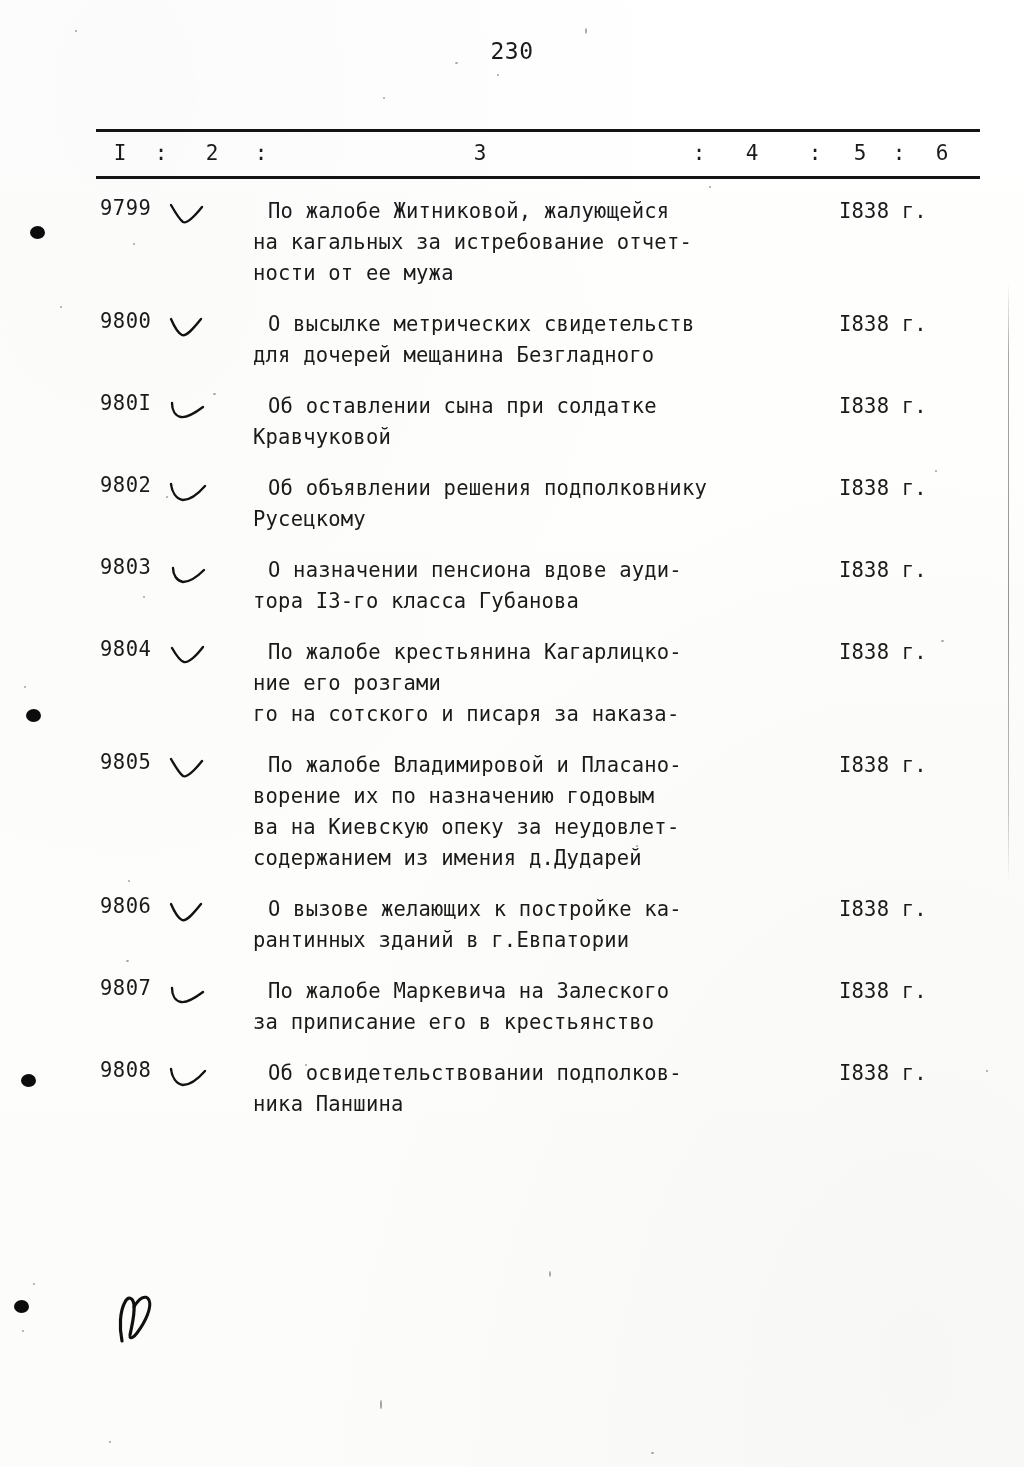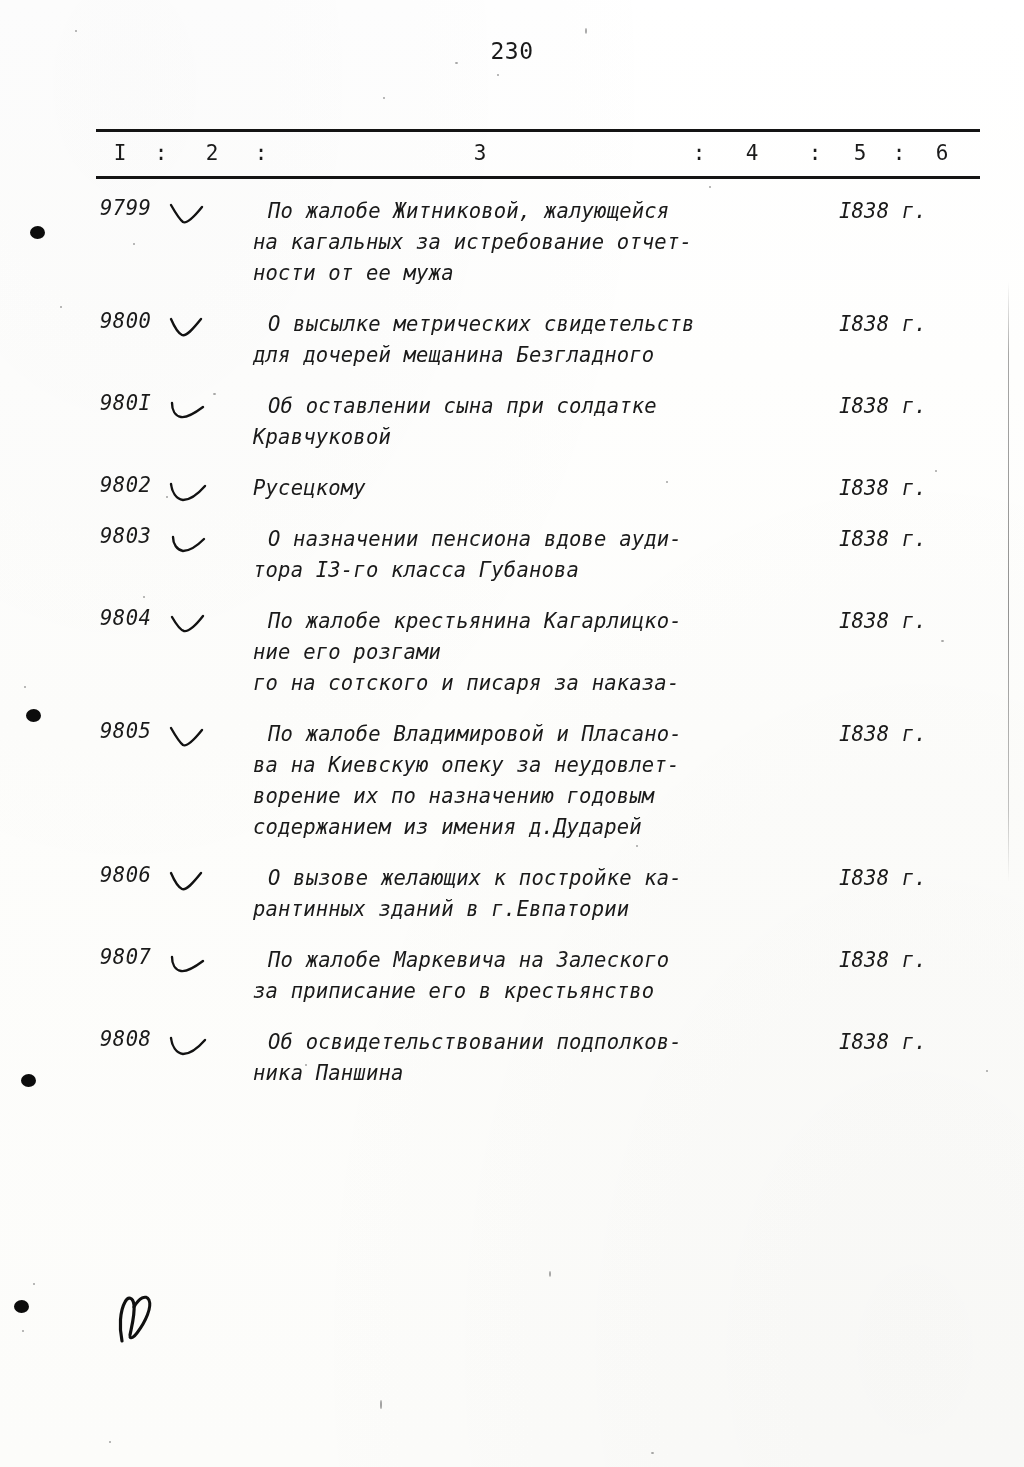--- a/index.html
+++ b/index.html
@@ -97,21 +97,20 @@
   .ch-5   { left: 752px; width: 24px; }
   .ch-s5  { left: 794px; width: 18px; }
   .ch-6   { left: 834px; width: 24px; }
 
   
   .entries {
     position: absolute;
     top: 196px;
     left: 0;
     width: 1024px;
-    font-style: italic;
   }
   .entry {
     position: relative;
     margin-bottom: 20px;
   }
 
   .entry-num {
     position: absolute;
     left: 100px;
     top: 0;
@@ -247,21 +246,21 @@
         </div>
       </div>
       <div class="entry">
         <div class="entry-num">9802</div>
         <div class="tick">
           <svg width="40" height="26" viewBox="0 0 40 26" fill="none">
             <path d="M3 7 C4 15, 8 22, 15 23 C22 23, 30 17, 37 9" stroke="#121212" stroke-width="2.4" stroke-linecap="round" fill="none"></path>
           </svg>
         </div>
         <div class="entry-body">
-          <div class="line first"><span class="date">I838 г.</span></div>
+          <div class="line first"><span>Об объявлении решения подполковнику</span><span class="date">I838 г.</span></div>
           <div class="line"><span>Русецкому</span></div>
         </div>
       </div>
       <div class="entry">
         <div class="entry-num">9803</div>
         <div class="tick">
           <svg width="40" height="26" viewBox="0 0 40 26" fill="none">
             <path d="M5 9 C5 16, 9 22, 15 23 C22 23, 29 18, 36 11" stroke="#121212" stroke-width="2.4" stroke-linecap="round" fill="none"></path>
           </svg>
         </div>
@@ -285,22 +284,22 @@
       </div>
       <div class="entry">
         <div class="entry-num">9805</div>
         <div class="tick">
           <svg width="40" height="26" viewBox="0 0 40 26" fill="none">
             <path d="M3 5 C7 12, 11 19, 15 22 C19 24, 26 17, 34 7" stroke="#121212" stroke-width="2.4" stroke-linecap="round" fill="none"></path>
           </svg>
         </div>
         <div class="entry-body">
           <div class="line first"><span>По жалобе Владимировой и Пласано-</span><span class="date">I838 г.</span></div>
+          <div class="line"><span>ворение их по назначению годовым</span></div>
           <div class="line"><span>ва на Киевскую опеку за неудовлет-</span></div>
-          <div class="line"><span>ворение их по назначению годовым</span></div>
           <div class="line"><span>содержанием из имения д.Дударей</span></div>
         </div>
       </div>
       <div class="entry">
         <div class="entry-num">9806</div>
         <div class="tick">
           <svg width="40" height="26" viewBox="0 0 40 26" fill="none">
             <path d="M3 6 C6 13, 10 20, 14 22 C18 24, 25 16, 33 6" stroke="#121212" stroke-width="2.4" stroke-linecap="round" fill="none"></path>
           </svg>
         </div>

